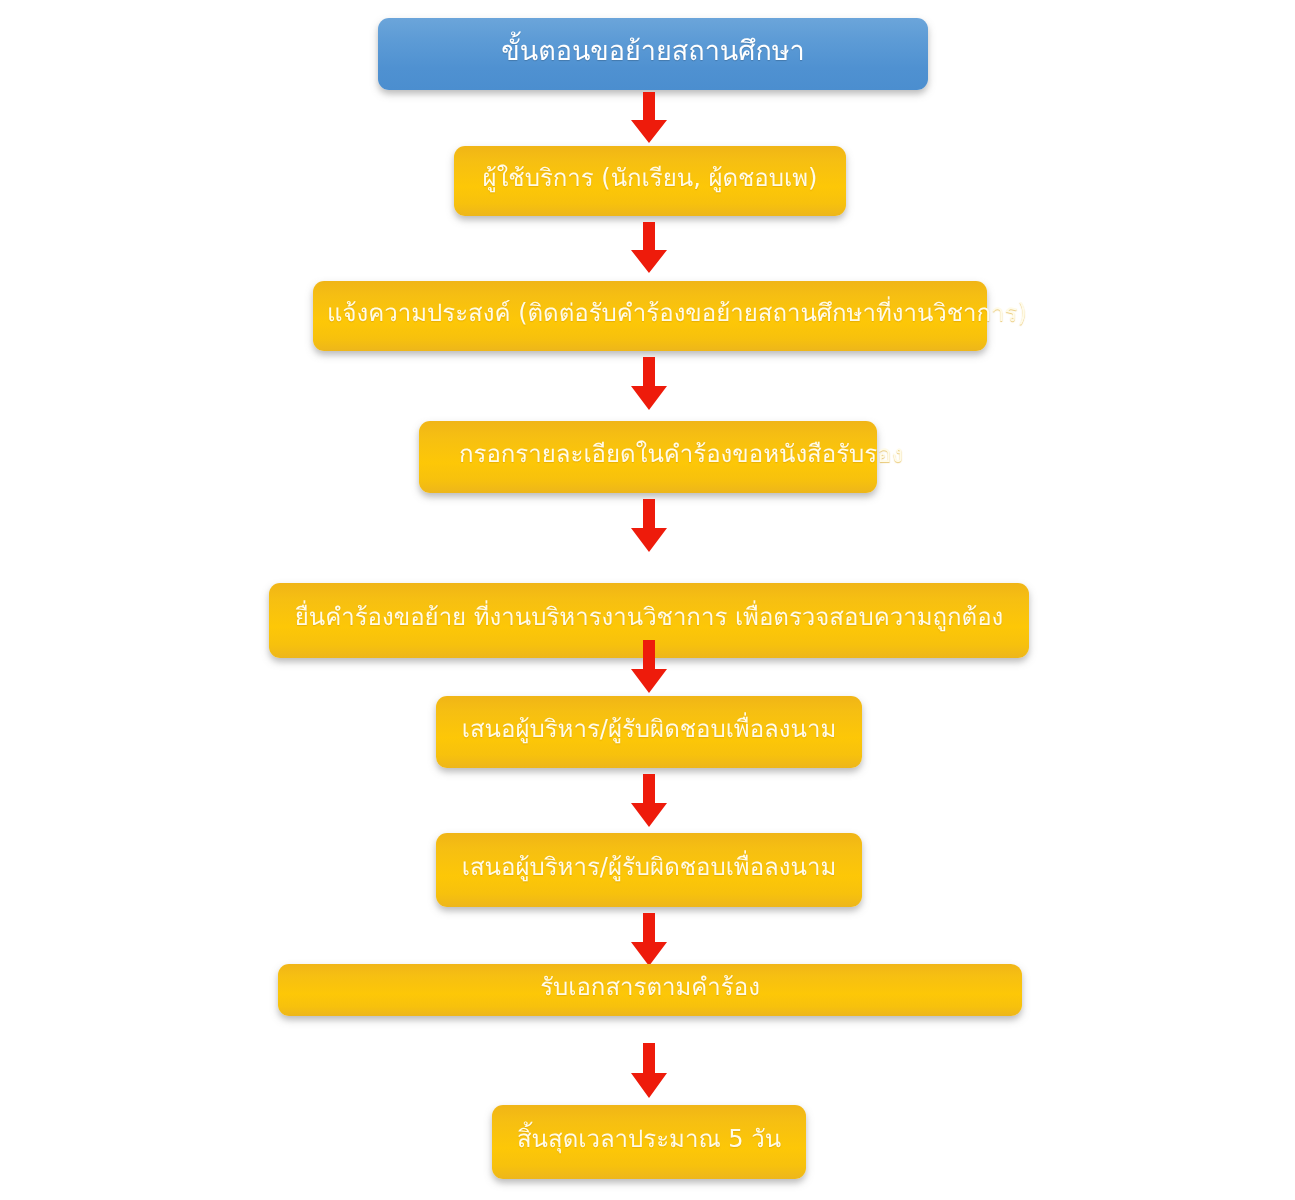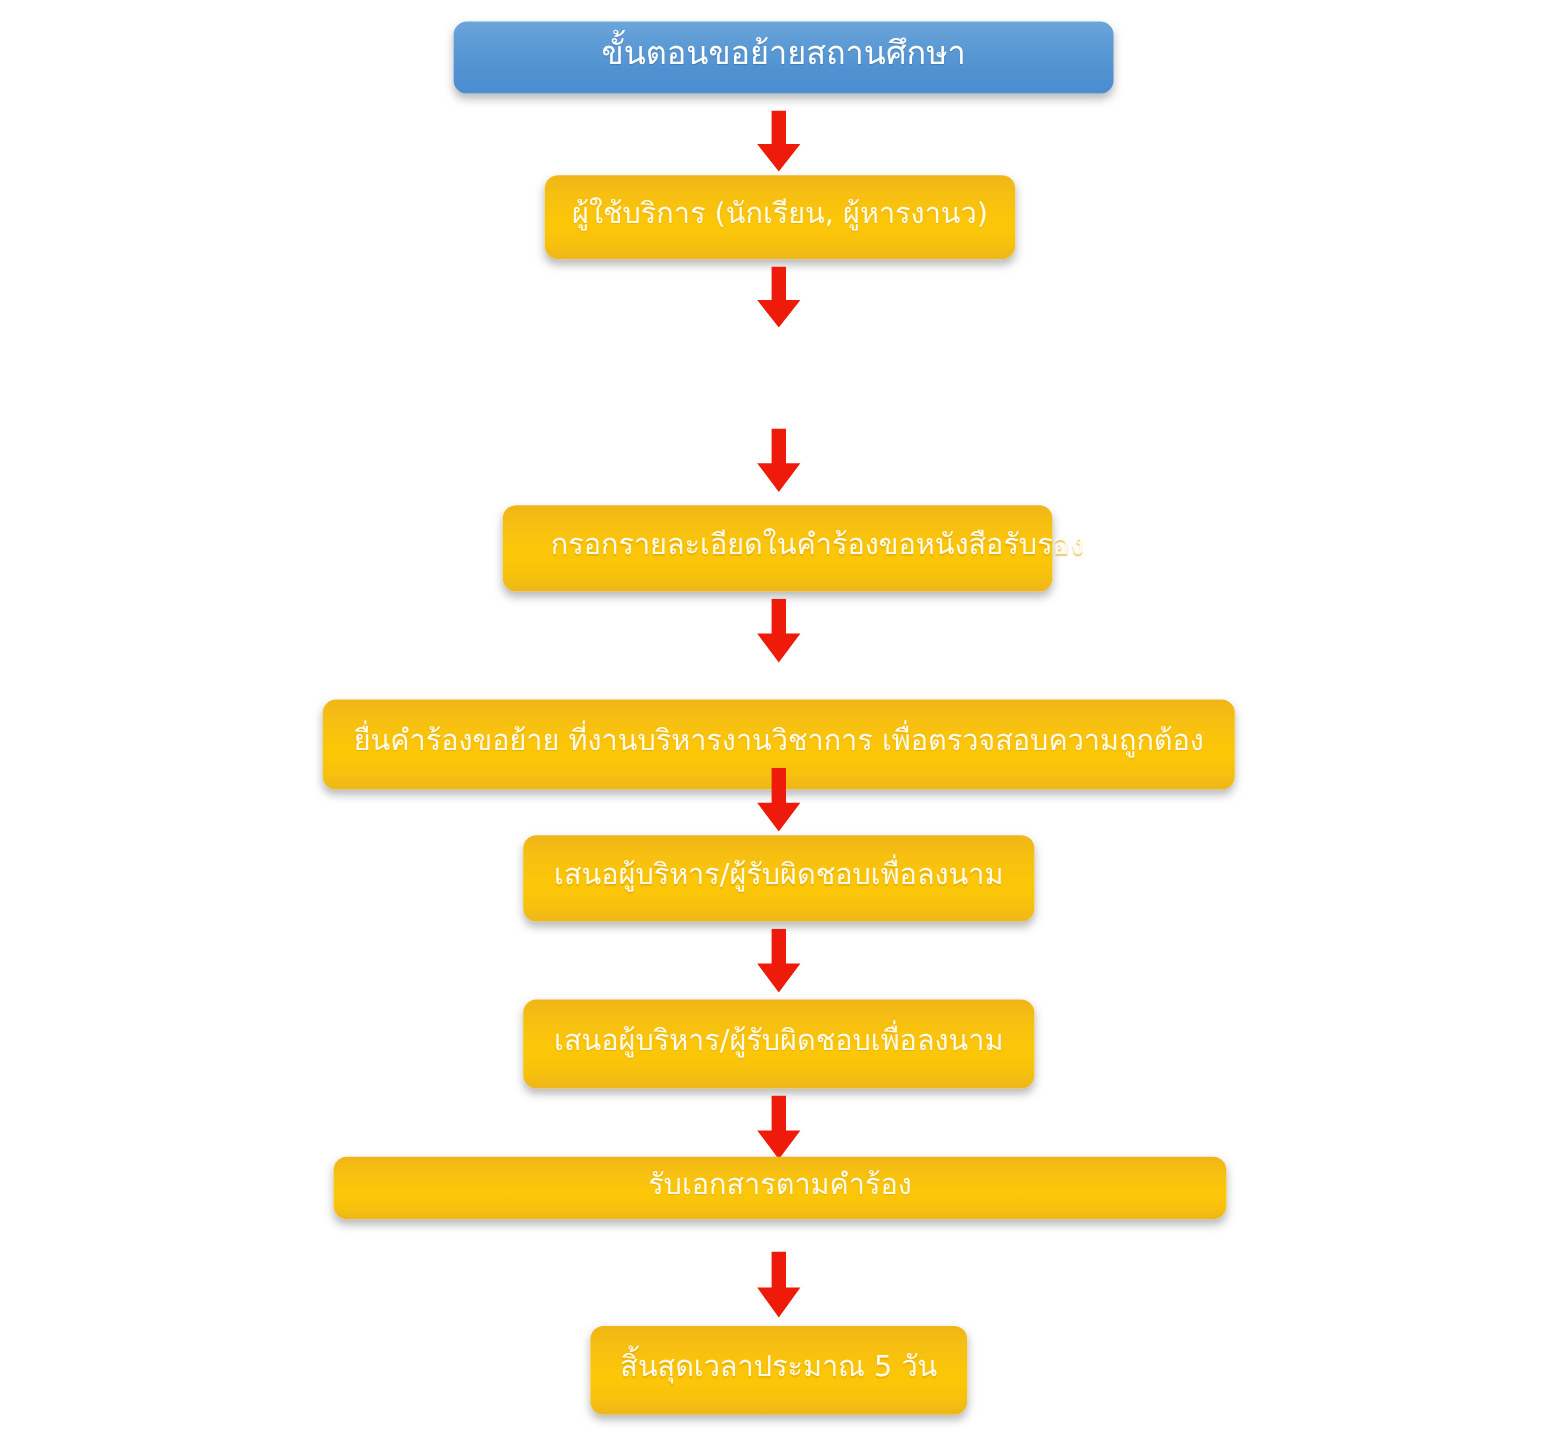--- a/index.html
+++ b/index.html
@@ -73,40 +73,43 @@
   .arrow svg { display: block; }
 
   
   .label { pointer-events: none; }
 </style>
 </head>
 <body>
 
 <div id="flow">
 
-  <div class="node header" style="left:378px; top:18px; width:550px; height:60px;">
+  <div class="node header" style="left:378px; top:18px; width:550px; height:72px;">
     <span class="label">ขั้นตอนขอย้ายสถานศึกษา</span>
   </div>
 
   <div class="arrow" style="left:629px; top:92px;">
     <svg width="40" height="52" viewBox="0 0 40 52" aria-hidden="true">
       <polygon points="14,0 26,0 26,28 38,28 20,51 2,28 14,28" fill="#ee1b0b"></polygon>
     </svg>
   </div>
 
   <div class="node step" style="left:454px; top:146px; width:392px; height:70px;">
-    <span class="label">ผู้ใช้บริการ (นักเรียน, ผู้หารงานว)</span>
+    <span class="label">ผู้ใช้บริการ (นักเรียน, ผู้ดชอบเพ)</span>
   </div>
 
   <div class="arrow" style="left:629px; top:222px;">
     <svg width="40" height="52" viewBox="0 0 40 52" aria-hidden="true">
       <polygon points="14,0 26,0 26,28 38,28 20,51 2,28 14,28" fill="#ee1b0b"></polygon>
     </svg>
   </div>
 
+  <div class="node step" style="left:313px; top:281px; width:674px; height:70px;">
+    <span class="label">แจ้งความประสงค์ (ติดต่อรับคำร้องขอย้ายสถานศึกษาที่งานวิชาการ)</span>
+  </div>
 
   <div class="arrow" style="left:629px; top:357px;">
     <svg width="40" height="54" viewBox="0 0 40 54" aria-hidden="true">
       <polygon points="14,0 26,0 26,29 38,29 20,53 2,29 14,29" fill="#ee1b0b"></polygon>
     </svg>
   </div>
 
   <div class="node step" style="left:419px; top:421px; width:458px; height:72px;padding-left:40px;">
     <span class="label">กรอกรายละเอียดในคำร้องขอหนังสือรับรอง</span>
   </div>

